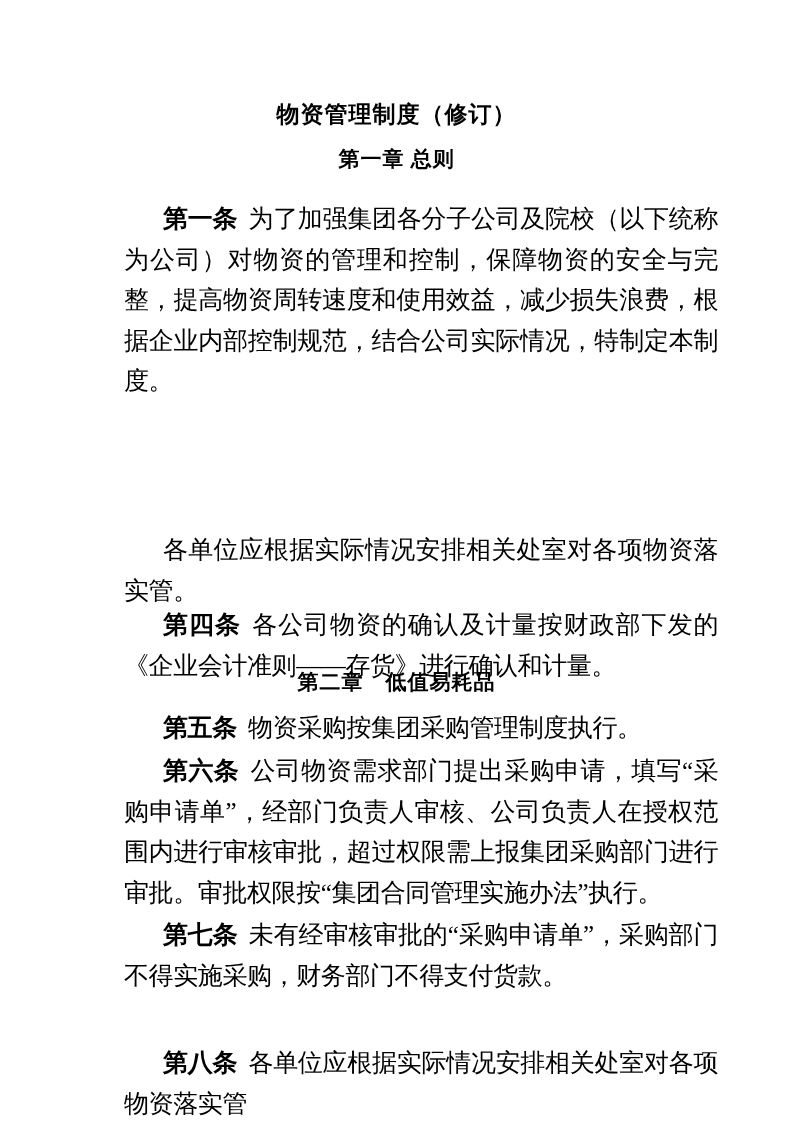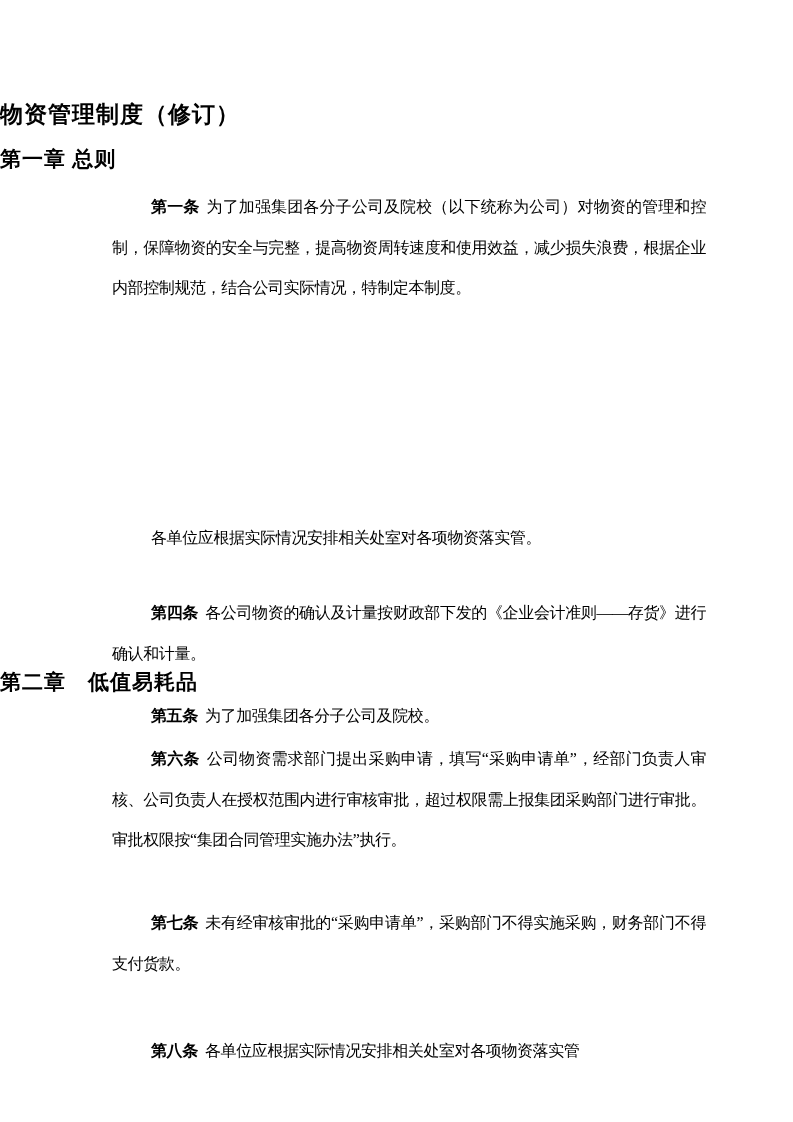--- a/index.html
+++ b/index.html
@@ -24,36 +24,38 @@
     background: #ffffff;
   }
   .block {
     position: absolute;
     left: 112px;
     width: 594px;
   }
   .doc-title {
     left: 0;
     width: 793px;
+    text-align: center;
     font-size: 23px;
     line-height: 30px;
     font-weight: bold;
     letter-spacing: 1px;
   }
   .chapter-heading {
     left: 0;
     width: 793px;
+    text-align: center;
     font-size: 21px;
     line-height: 28px;
     font-weight: bold;
     letter-spacing: 1px;
   }
   p.para {
-    margin: 0;
-    font-size: 16px;
+    margin: 12px;
+    font-size: 25px;
     line-height: 40.5px;
     letter-spacing: -0.4px;
     text-align: justify;
     text-indent: 39px;
     word-break: break-all;
   }
   p.para .article-label {
     font-weight: bold;
     margin-right: 0.45em;
   }
@@ -77,21 +79,21 @@
   </p>
 
 
   <p class="block para" style="top:593px">
     <span class="article-label">第四条</span><span>各公司物资的确认及计量按财政部下发的《企业会计准则——存货》进行确认和计量。</span>
   </p>
 
   <div class="block chapter-heading" style="top:668px">第二章　低值易耗品</div>
 
   <p class="block para" style="top:696px">
-    <span class="article-label">第五条</span><span>为了加强集团各分子公司及院校。</span>
+    <span class="article-label">第五条</span><span>物资采购按集团采购管理制度执行。</span>
   </p>
 
   <p class="block para" style="top:739px">
     <span class="article-label">第六条</span><span>公司物资需求部门提出采购申请，填写“采购申请单”，经部门负责人审核、公司负责人在授权范围内进行审核审批，超过权限需上报集团采购部门进行审批。审批权限按“集团合同管理实施办法”执行。</span>
   </p>
 
   <p class="block para" style="top:903px">
     <span class="article-label">第七条</span><span>未有经审核审批的“采购申请单”，采购部门不得实施采购，财务部门不得支付货款。</span>
   </p>
 

